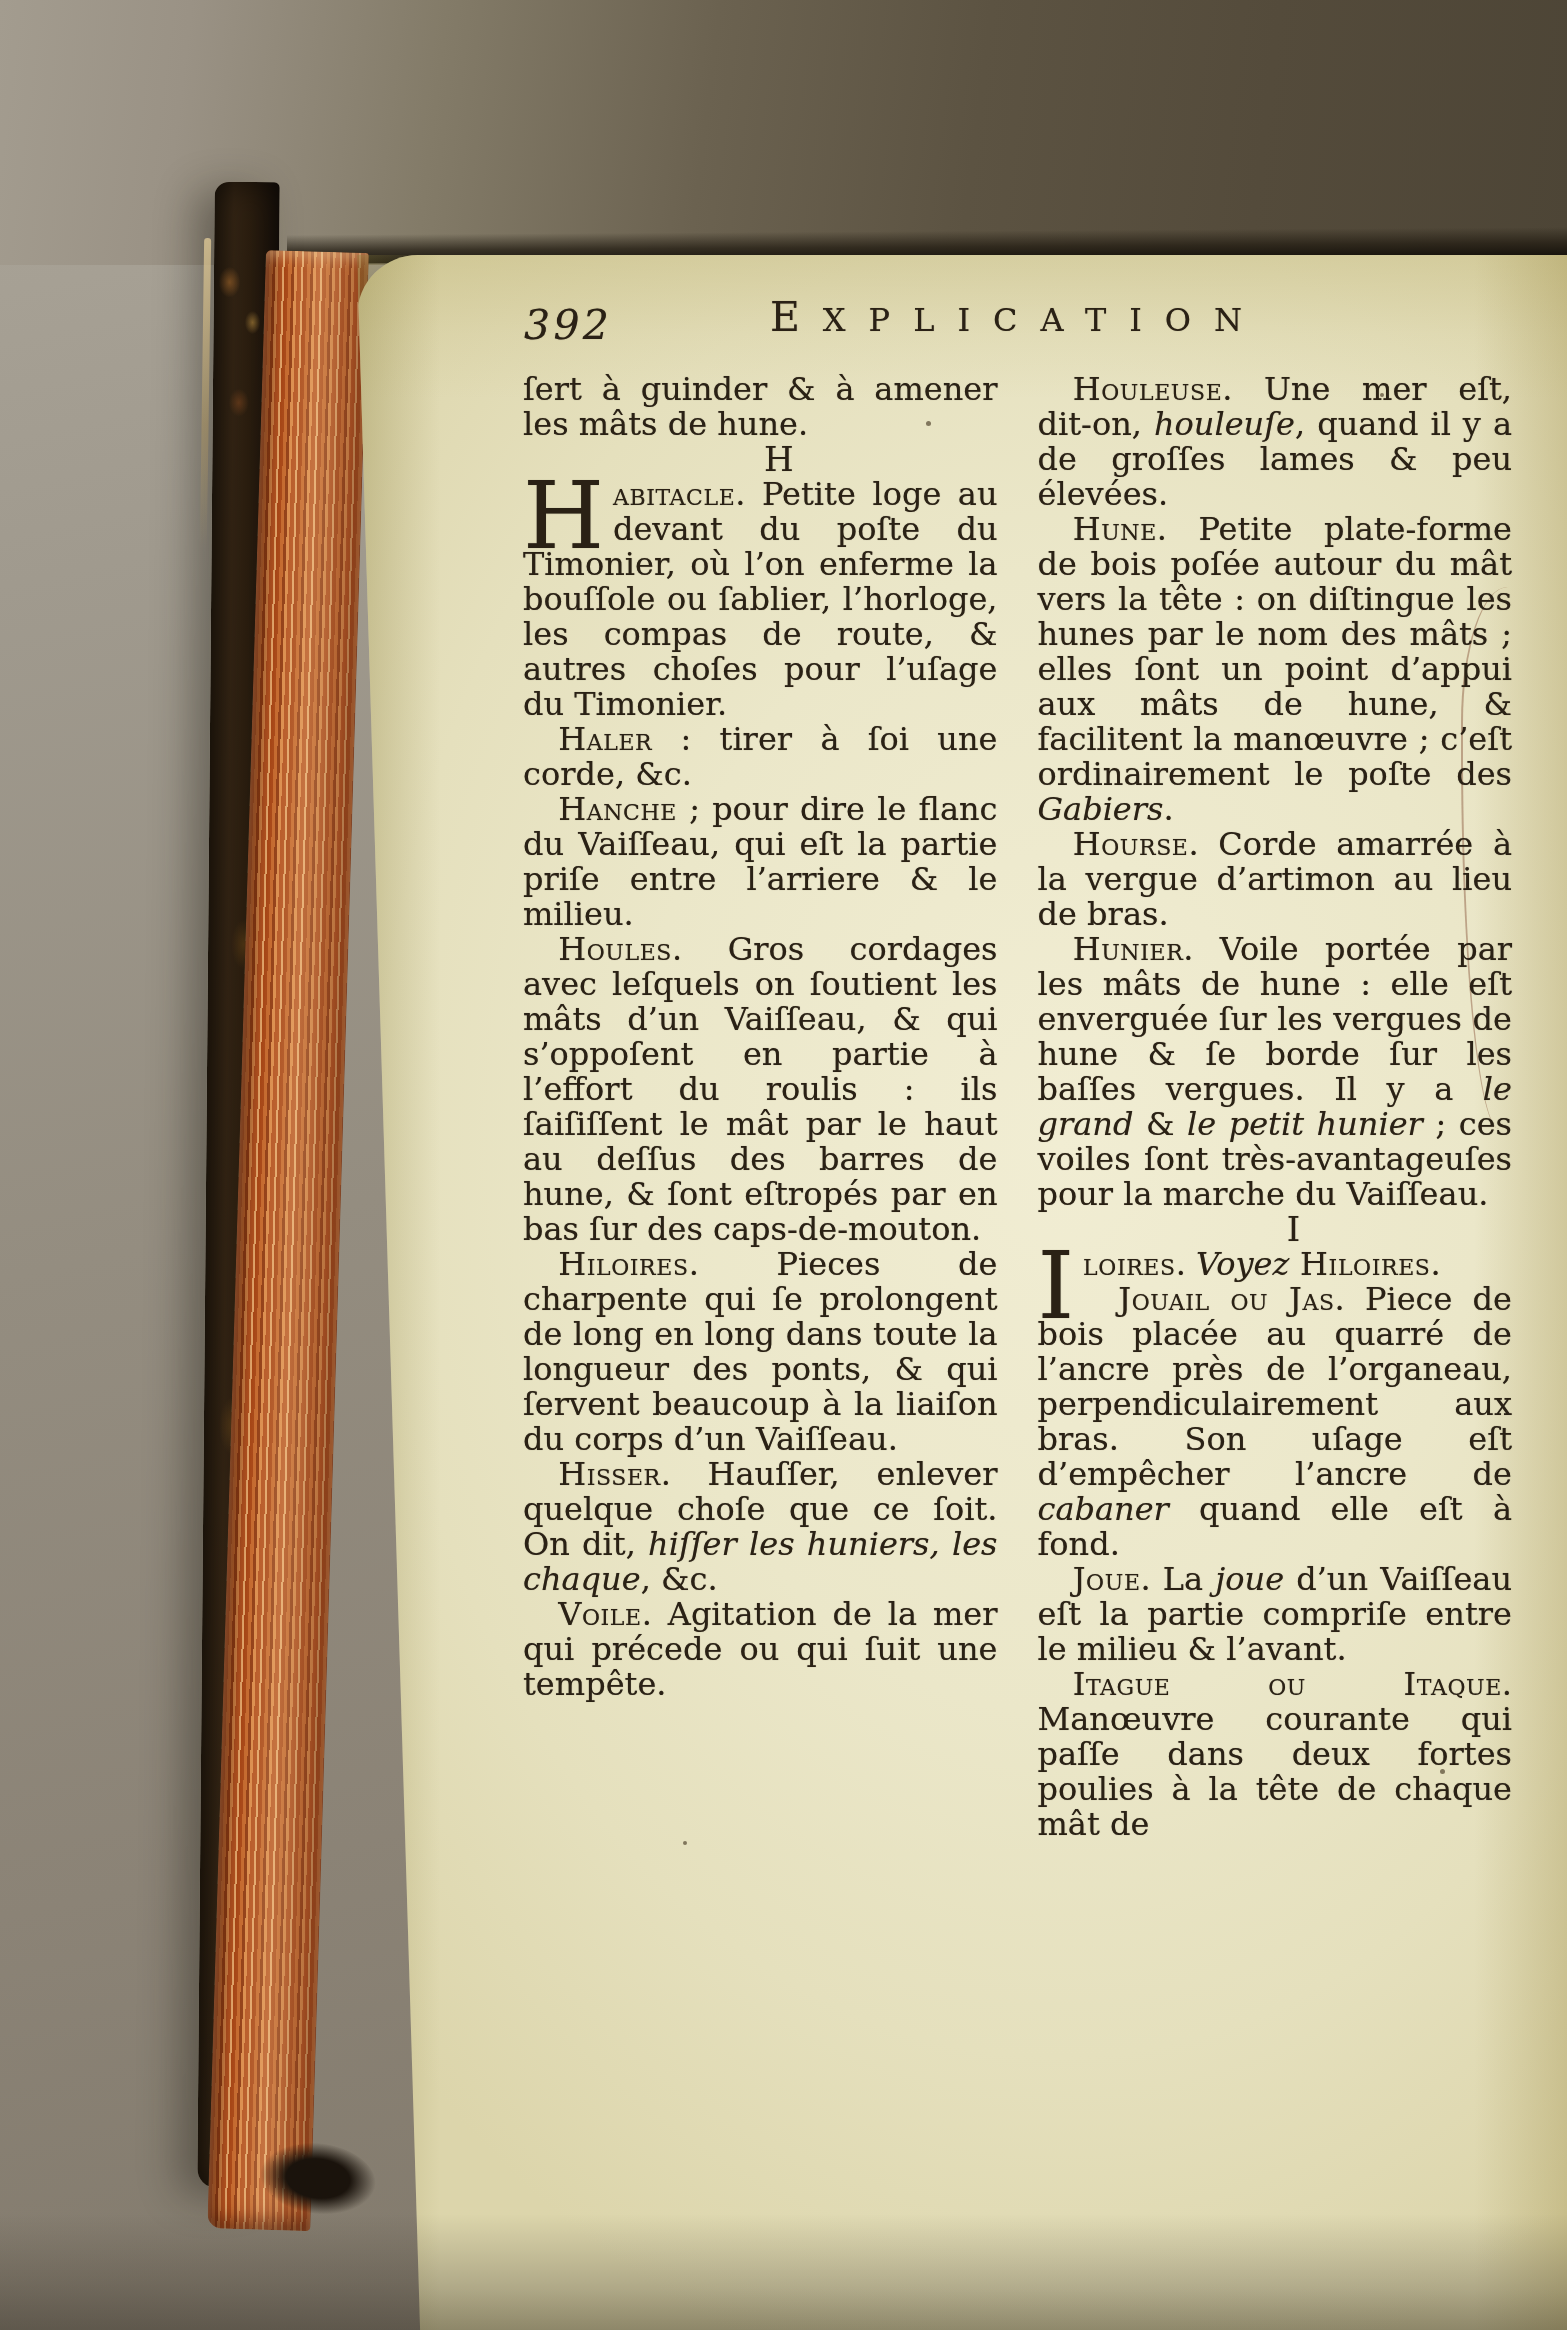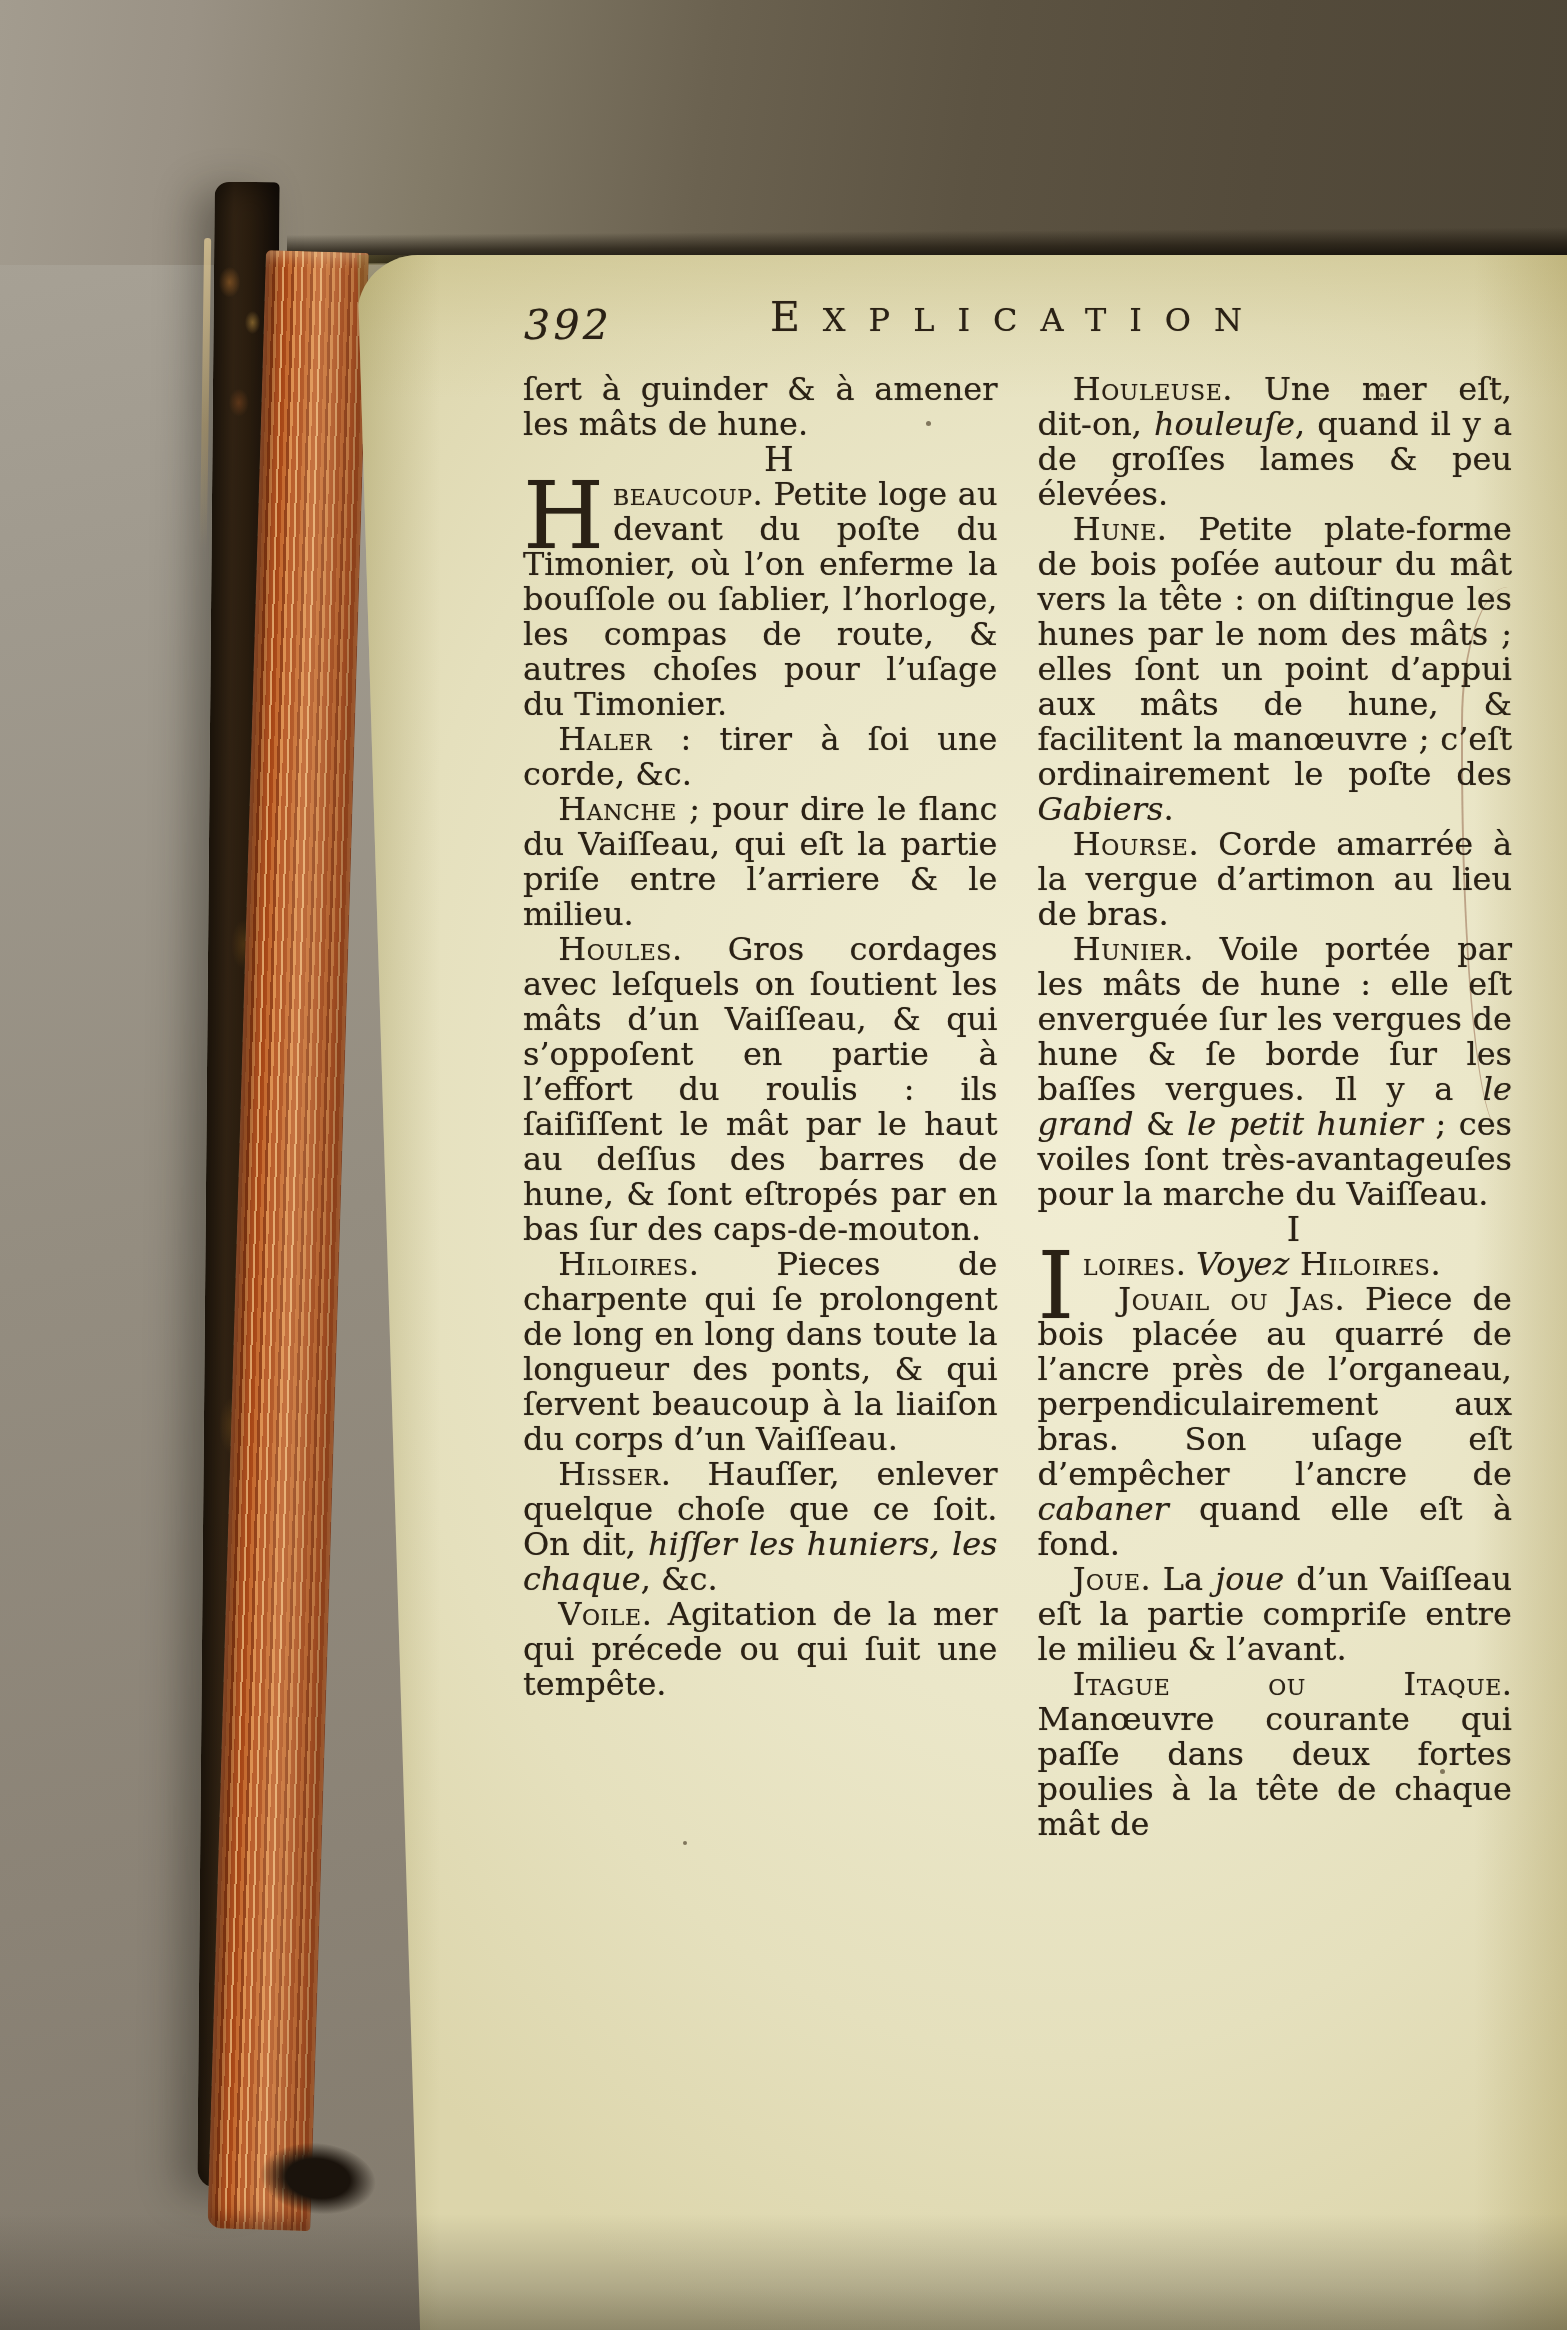--- a/index.html
+++ b/index.html
@@ -162,21 +162,21 @@
 
   <div class="content">
     <div class="header-row">
       <span class="folio">392</span>
       <span class="running-title"><span class="initial">E</span><span>XPLICATION</span></span>
     </div>
     <div class="columns">
       <div class="col" id="col-left">
           <p class="noindent"><span class="seg-r">ſert à guinder &amp; à amener les mâts de hune.</span></p>
           <p class="section-letter">H</p>
-          <p class="dropcap-para"><span class="dropcap">H</span><span class="seg-sc">beaucoup</span><span class="seg-r">. Petite loge au devant du poſte du Timonier, où l’on enferme la bouſſole ou ſablier, l’horloge, les compas de route, &amp; autres choſes pour l’uſage du Timonier.</span></p>
+          <p class="dropcap-para"><span class="dropcap">H</span><span class="seg-sc">abitacle</span><span class="seg-r">. Petite loge au devant du poſte du Timonier, où l’on enferme la bouſſole ou ſablier, l’horloge, les compas de route, &amp; autres choſes pour l’uſage du Timonier.</span></p>
           <p><span class="seg-sc">Haler</span><span class="seg-r"> : tirer à ſoi une corde, &amp;c.</span></p>
           <p><span class="seg-sc">Hanche</span><span class="seg-r"> ; pour dire le flanc du Vaiſſeau, qui eſt la partie priſe entre l’arriere &amp; le milieu.</span></p>
           <p><span class="seg-sc">Houles</span><span class="seg-r">. Gros cordages avec leſquels on ſoutient les mâts d’un Vaiſſeau, &amp; qui s’oppoſent en partie à l’effort du roulis : ils ſaiſiſſent le mât par le haut au deſſus des barres de hune, &amp; ſont eſtropés par en bas ſur des caps-de-mouton.</span></p>
           <p><span class="seg-sc">Hiloires</span><span class="seg-r">. Pieces de charpente qui ſe prolongent de long en long dans toute la longueur des ponts, &amp; qui ſervent beaucoup à la liaiſon du corps d’un Vaiſſeau.</span></p>
           <p><span class="seg-sc">Hisser</span><span class="seg-r">. Hauſſer, enlever quelque choſe que ce ſoit. On dit, </span><span class="seg-i">hiſſer les huniers, les chaque</span><span class="seg-r">, &amp;c.</span></p>
           <p><span class="seg-sc">Voile</span><span class="seg-r">. Agitation de la mer qui précede ou qui ſuit une tempête.</span></p>
         </div>
       <div class="col" id="col-right">
           <p><span class="seg-sc">Houleuse</span><span class="seg-r">. Une mer eſt, dit-on, </span><span class="seg-i">houleuſe</span><span class="seg-r">, quand il y a de groſſes lames &amp; peu élevées.</span></p>
           <p><span class="seg-sc">Hune</span><span class="seg-r">. Petite plate-forme de bois poſée autour du mât vers la tête : on diſtingue les hunes par le nom des mâts ; elles ſont un point d’appui aux mâts de hune, &amp; facilitent la manœuvre ; c’eſt ordinairement le poſte des </span><span class="seg-i">Gabiers</span><span class="seg-r">.</span></p>

